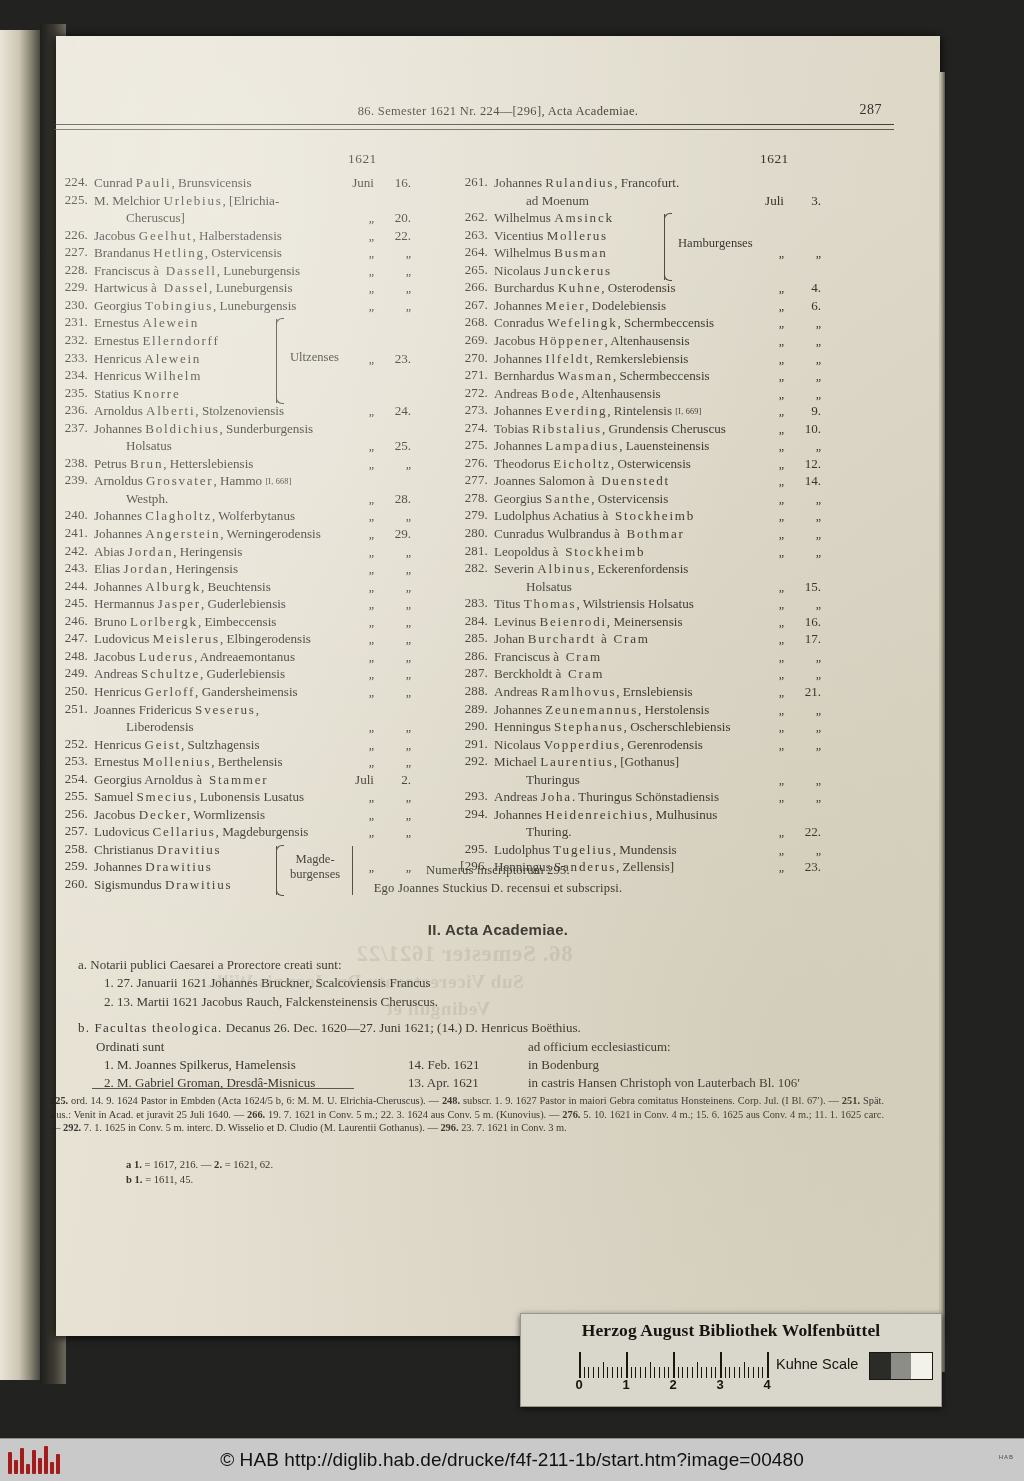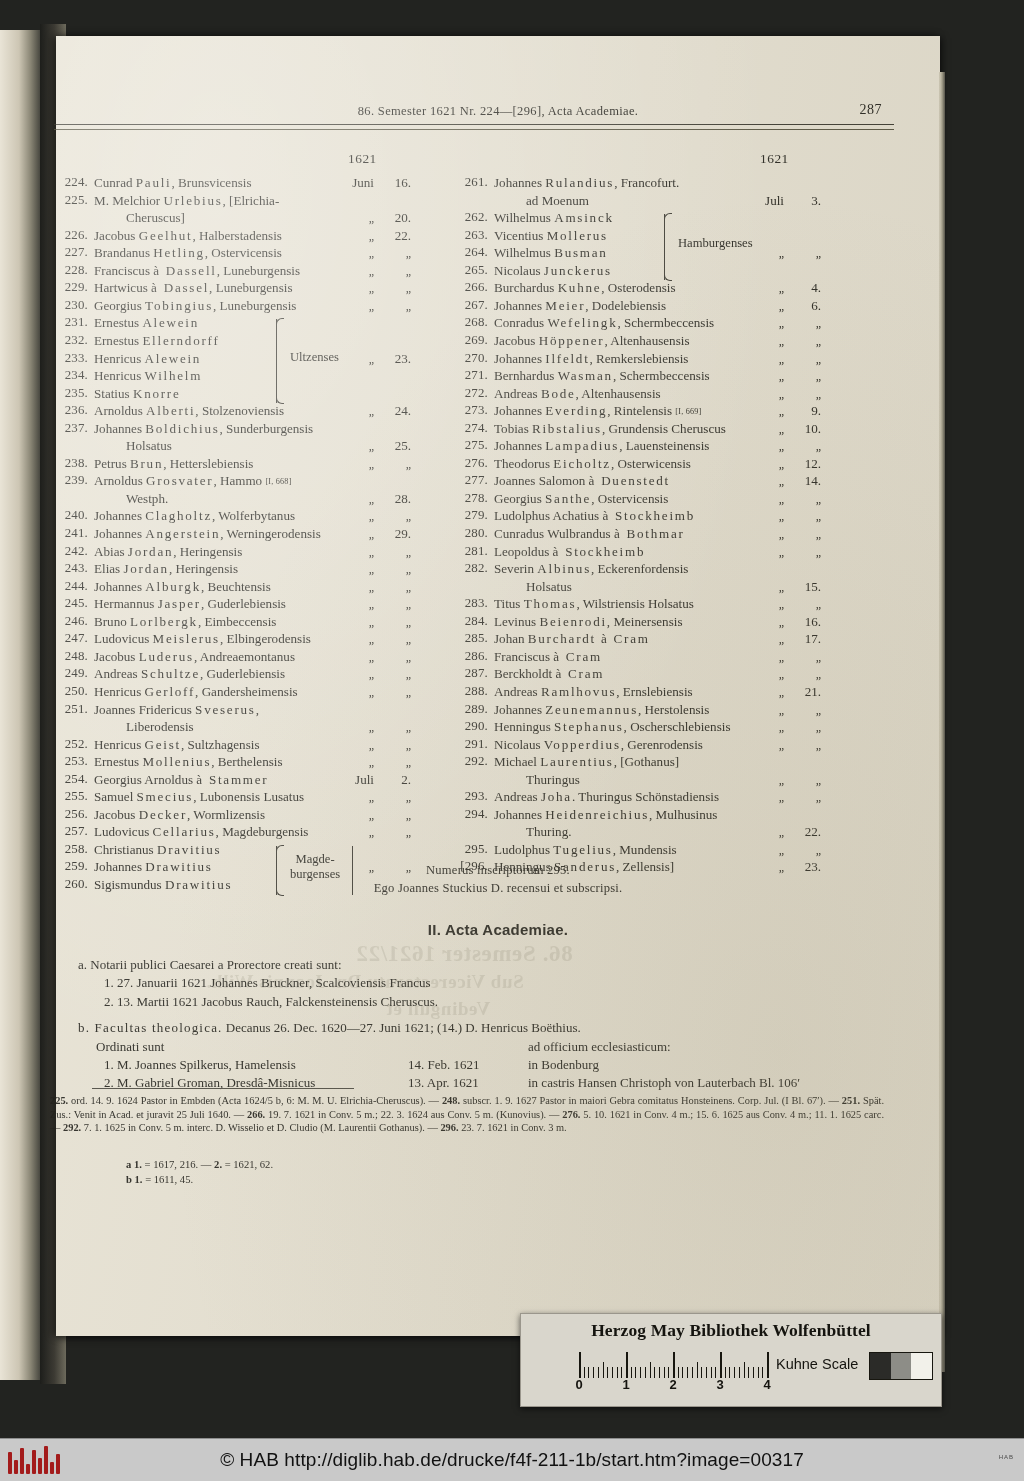--- a/index.html
+++ b/index.html
@@ -634,21 +634,21 @@
       <div id="footnotes"><b>225.</b> ord. 14. 9. 1624 Pastor in Embden (Acta 1624/5 b, 6: M. M. U. Elrichia-Cheruscus). — <b>248.</b> subscr. 1. 9. 1627 Pastor in maiori Gebra comitatus Honsteinens. Corp. Jul. (I Bl. 67′). — <b>251.</b> Spät. Zus.: Venit in Acad. et juravit 25 Juli 1640. — <b>266.</b> 19. 7. 1621 in Conv. 5 m.; 22. 3. 1624 aus Conv. 5 m. (Kunovius). — <b>276.</b> 5. 10. 1621 in Conv. 4 m.; 15. 6. 1625 aus Conv. 4 m.; 11. 1. 1625 carc. — <b>292.</b> 7. 1. 1625 in Conv. 5 m. interc. D. Wisselio et D. Cludio (M. Laurentii Gothanus). — <b>296.</b> 23. 7. 1621 in Conv. 3 m.</div>
       <div id="fn-ab">
         <div><b>a 1.</b> = 1617, 216. — <b>2.</b> = 1621, 62.</div>
         <div><b>b 1.</b> = 1611, 45.</div>
       </div>
 
     </div>
   </div>
 
   <div id="target">
-    <div id="target-title">Herzog May Bibliothek Wolfenbüttel</div>
+    <div id="target-title">Herzog August Bibliothek Wolfenbüttel</div>
     <div id="ruler">
         <div class="tick" style="left: 0px; height: 26px; width: 1.6px;"></div>
         <div class="tick" style="left: 4.7px; height: 11px; width: 1px;"></div>
         <div class="tick" style="left: 9.4px; height: 11px; width: 1px;"></div>
         <div class="tick" style="left: 14.1px; height: 11px; width: 1px;"></div>
         <div class="tick" style="left: 18.8px; height: 11px; width: 1px;"></div>
         <div class="tick" style="left: 23.5px; height: 16px; width: 1px;"></div>
         <div class="tick" style="left: 28.2px; height: 11px; width: 1px;"></div>
         <div class="tick" style="left: 32.9px; height: 11px; width: 1px;"></div>
         <div class="tick" style="left: 37.6px; height: 11px; width: 1px;"></div>
@@ -707,15 +707,15 @@
       <i style="height: 22px;"></i>
       <i style="height: 14px;"></i>
       <i style="height: 26px;"></i>
       <i style="height: 10px;"></i>
       <i style="height: 24px;"></i>
       <i style="height: 16px;"></i>
       <i style="height: 28px;"></i>
       <i style="height: 12px;"></i>
       <i style="height: 20px;"></i>
     </div>
-  <div id="url-text">© HAB http://diglib.hab.de/drucke/f4f-211-1b/start.htm?image=00317</div>
+  <div id="url-text">© HAB http://diglib.hab.de/drucke/f4f-211-1b/start.htm?image=00480</div>
   <div id="corner-tag">HAB</div>
 </div>
 
 </body></html>

